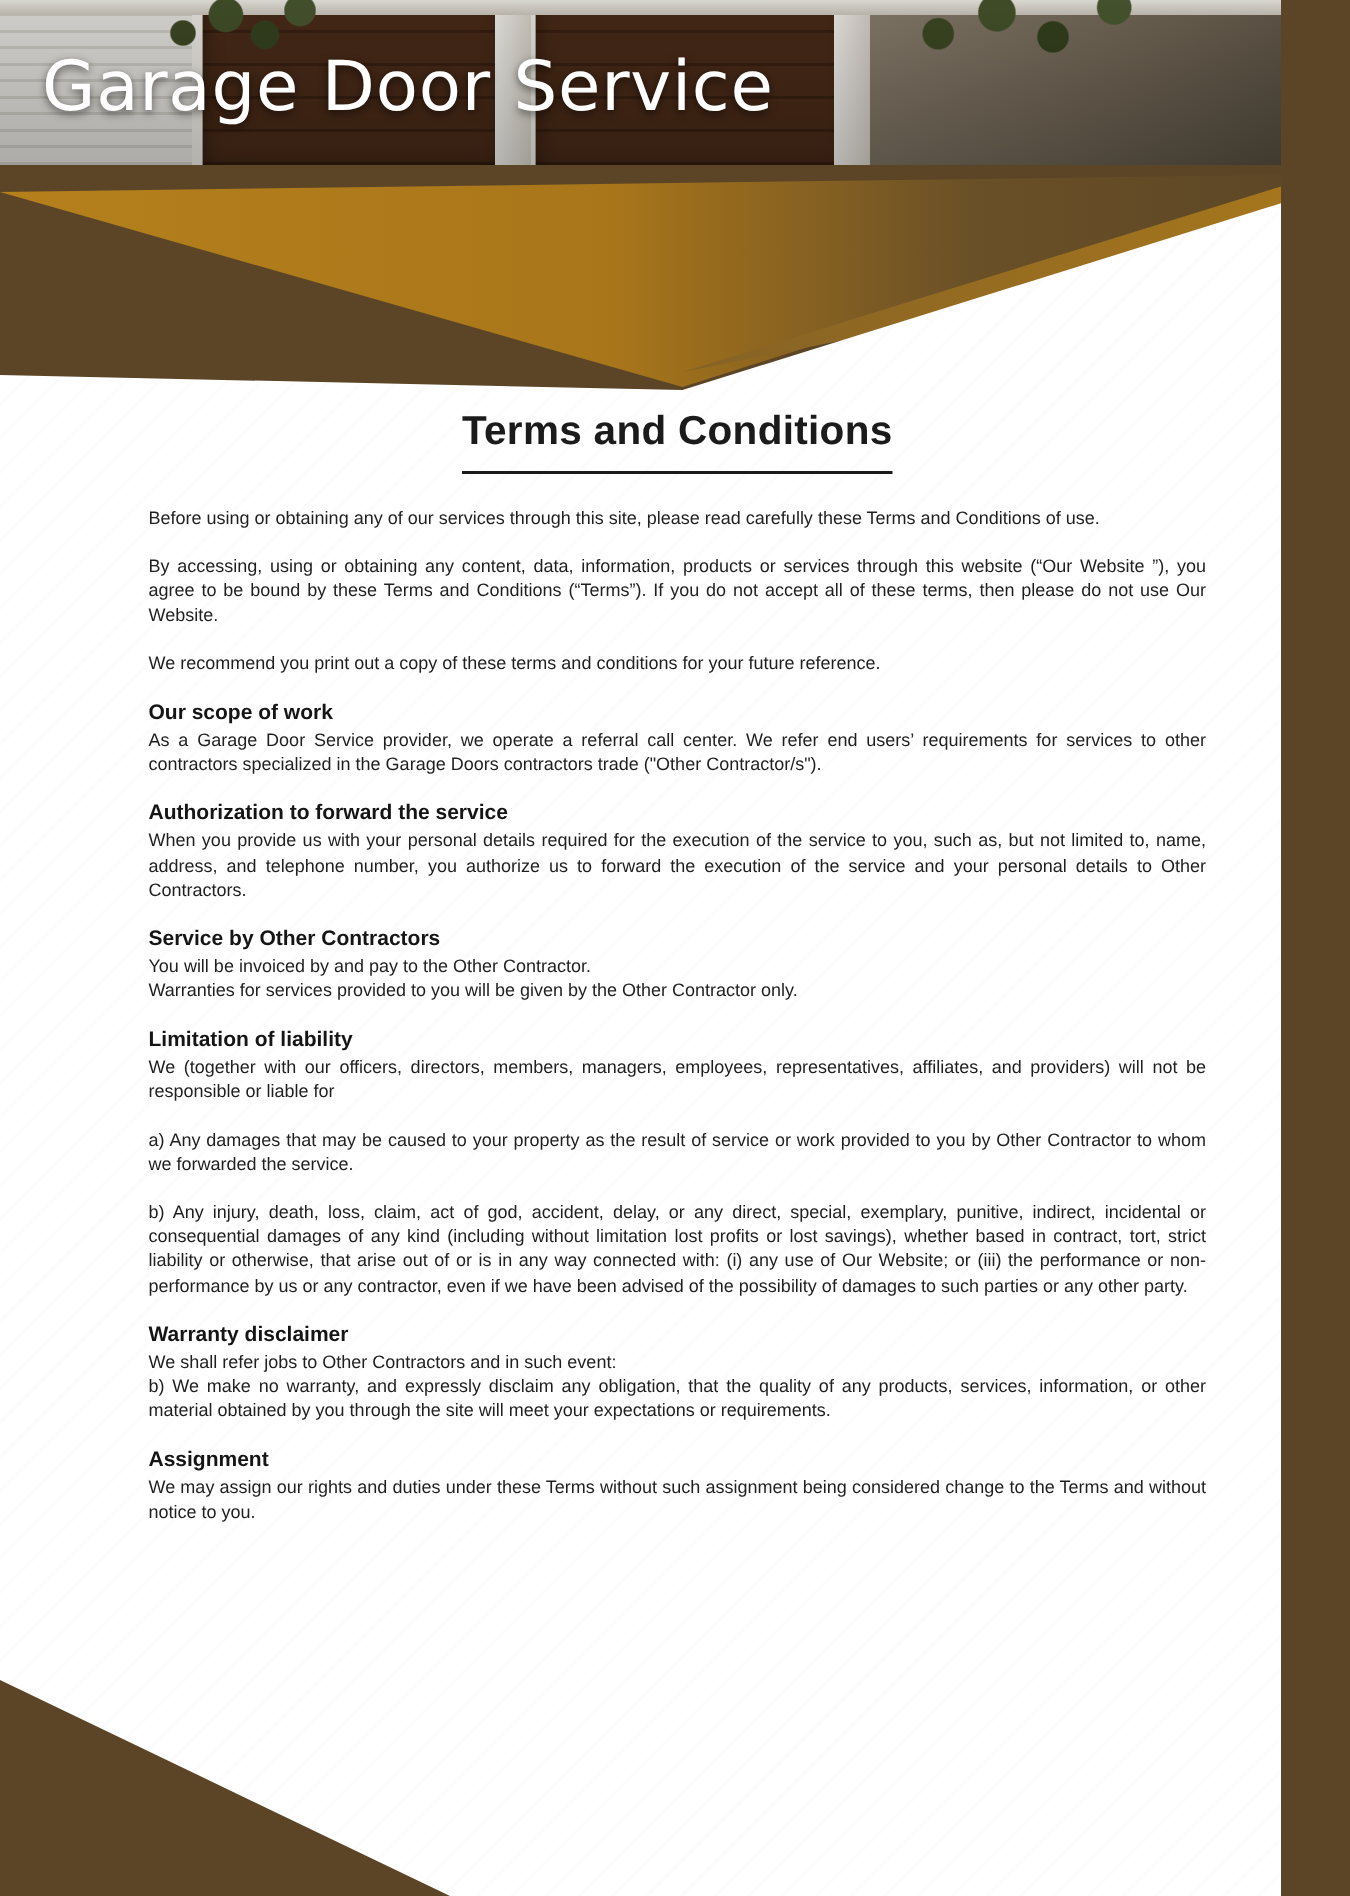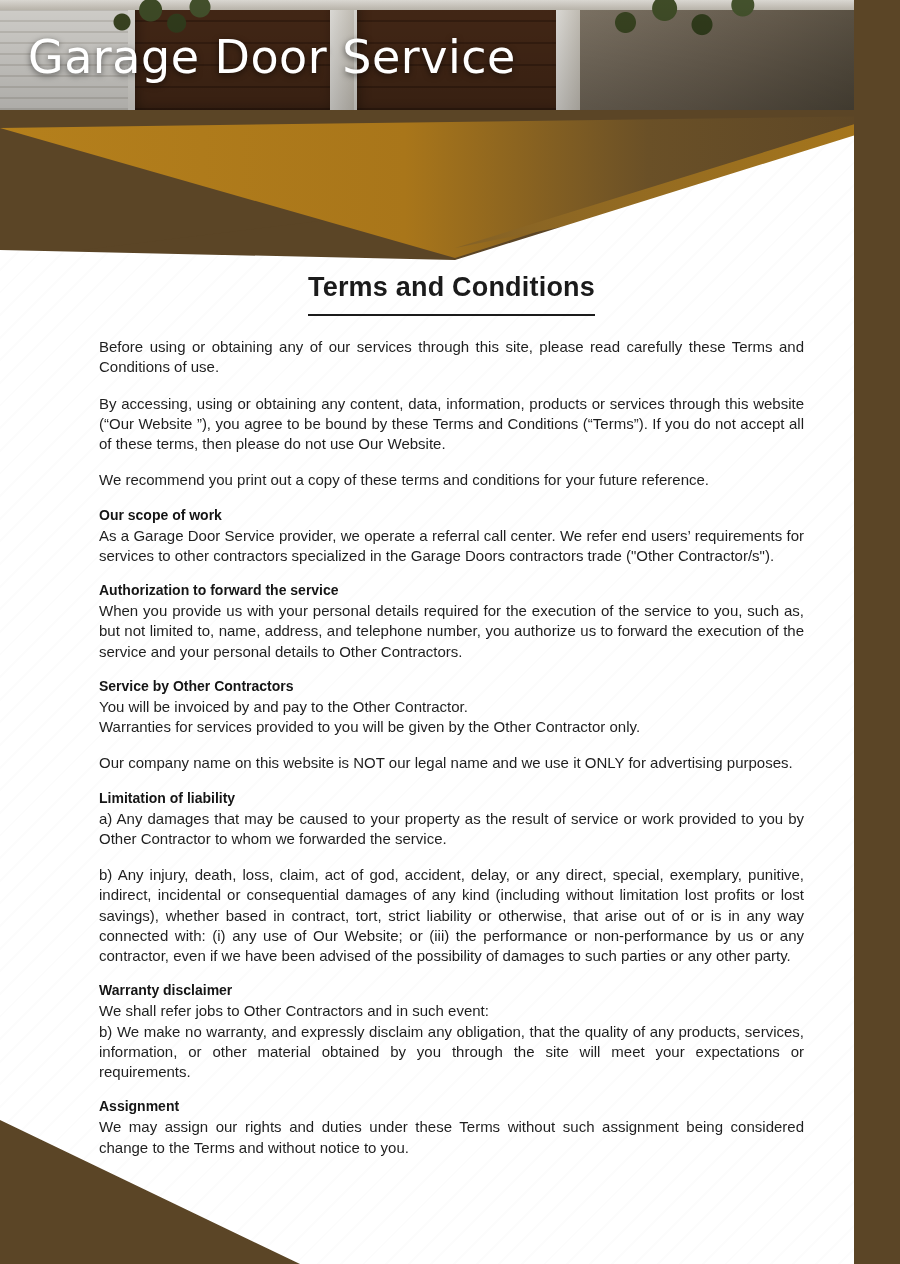--- a/index.html
+++ b/index.html
@@ -148,21 +148,21 @@
     color: #1b1b1b;
     letter-spacing: .2px;
   }
   h1.doc-title span {
     border-bottom: 2px solid #1b1b1b;
     padding-bottom: 12px;
   }
 
   p.para {
     margin: 0 0 16px 0;
-    font-size: 15px;
+    font-size: 12px;
     line-height: 1.35;
     color: #1f1f1f;
     text-align: justify;
   }
   p.para.tight { margin-bottom: 0; }
 
   h2.sec {
     margin: 14px 0 3px 0;
     font-size: 14px;
     font-weight: bold;
@@ -220,23 +220,23 @@
 
     <h2 class="sec">Our scope of work</h2>
     <p class="para">As a Garage Door Service provider, we operate a referral call center. We refer end users’ requirements for services to other contractors specialized in the Garage Doors contractors trade ("Other Contractor/s").</p>
 
     <h2 class="sec">Authorization to forward the service</h2>
     <p class="para">When you provide us with your personal details required for the execution of the service to you, such as, but not limited to, name, address, and telephone number, you authorize us to forward the execution of the service and your personal details to Other Contractors.</p>
 
     <h2 class="sec">Service by Other Contractors</h2>
     <p class="para tight">You will be invoiced by and pay to the Other Contractor.</p>
     <p class="para">Warranties for services provided to you will be given by the Other Contractor only.</p>
-    <p class="para">Our company name on this website is NOT our legal name and we use it ONLY for advertising purposes.</p>
 
     <h2 class="sec">Limitation of liability</h2>
+    <p class="para">We (together with our officers, directors, members, managers, employees, representatives, affiliates, and providers) will not be responsible or liable for</p>
     <p class="para">a) Any damages that may be caused to your property as the result of service or work provided to you by Other Contractor to whom we forwarded the service.</p>
     <p class="para">b) Any injury, death, loss, claim, act of god, accident, delay, or any direct, special, exemplary, punitive, indirect, incidental or consequential damages of any kind (including without limitation lost profits or lost savings), whether based in contract, tort, strict liability or otherwise, that arise out of or is in any way connected with: (i) any use of Our Website; or (iii) the performance or non-performance by us or any contractor, even if we have been advised of the possibility of damages to such parties or any other party.</p>
 
     <h2 class="sec">Warranty disclaimer</h2>
     <p class="para tight">We shall refer jobs to Other Contractors and in such event:</p>
     <p class="para">b) We make no warranty, and expressly disclaim any obligation, that the quality of any products, services, information, or other material obtained by you through the site will meet your expectations or requirements.</p>
 
     <h2 class="sec">Assignment</h2>
     <p class="para">We may assign our rights and duties under these Terms without such assignment being considered change to the Terms and without notice to you.</p>
 

